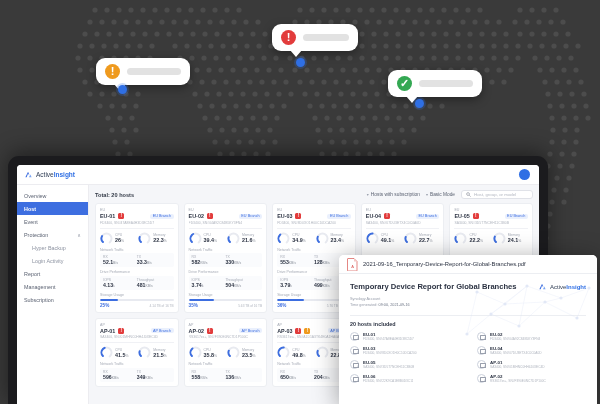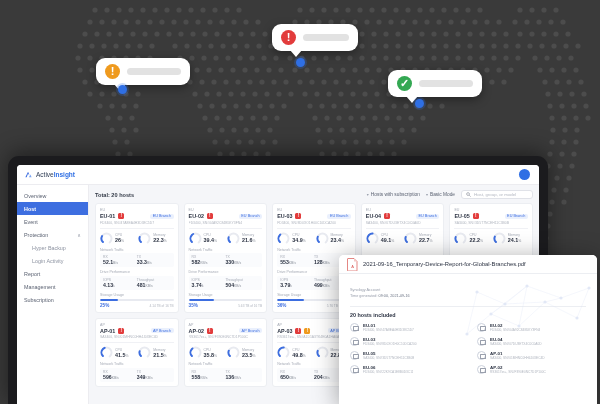--- a/index.html
+++ b/index.html
@@ -1388,20 +1388,30 @@
           <circle cx="88" cy="28" r="1.6"></circle>
         <circle cx="120" cy="44" r="1.6"></circle>
           <circle cx="20" cy="18" r="1.6"></circle>
         <circle cx="48" cy="30" r="1.6"></circle>
           <circle cx="70" cy="12" r="1.6"></circle>
         <circle cx="104" cy="24" r="1.6"></circle>
           <circle cx="132" cy="14" r="1.6"></circle>
       </g>
     </svg>
 
+    <div class="pdf-head">
+      <div class="pdf-title">Temporary Device Report for Global Branches</div>
+      <div class="pdf-brand">
+        <svg class="brand-mark" viewBox="0 0 20 20">
+          <path d="M3 16 L9 4 L12 10 L10 10 L9 8 L6 16 Z" fill="#3d6ee0"></path>
+          <path d="M11 16 L14 10 L17 16 Z" fill="#7aa4f2"></path>
+        </svg>
+        <span class="brand-text"><span>Active</span><b>Insight</b></span>
+      </div>
+    </div>
 
     <div class="pdf-meta">
       <div class="pdf-meta-row">Synology Account</div>
       <div class="pdf-meta-row">
         <span>Time generated:</span>
         <b>09:00, 2021-09-16</b>
       </div>
     </div>
 
     <div class="pdf-rule"></div>

